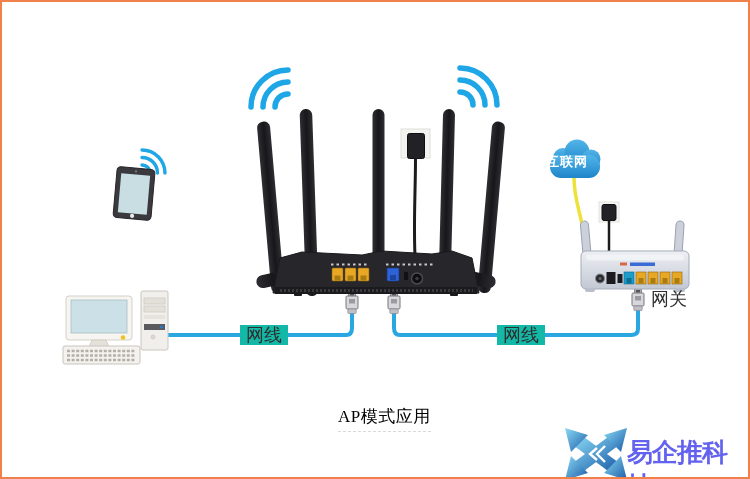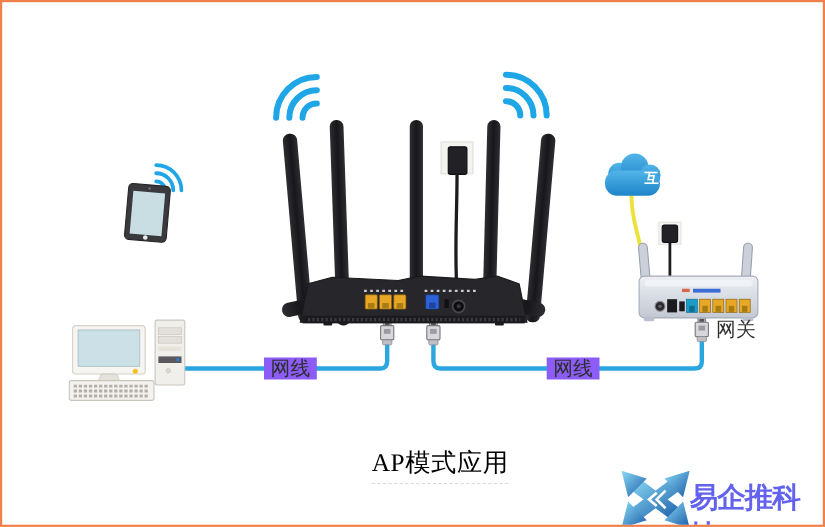--- a/index.html
+++ b/index.html
@@ -6,29 +6,29 @@
   .stage{
     position:relative; width:750px; height:479px; box-sizing:border-box;
     background:#fff; border:2px solid #F0814B; overflow:hidden;
     font-family:"Liberation Sans", sans-serif;
   }
   .stage svg.diagram{position:absolute;left:0;top:0;}
   .lbl{
     position:absolute; font-size:18px; color:#2e2e2e; line-height:18px;
     font-family:"Liberation Sans", sans-serif; white-space:nowrap; z-index:5;
   }
-  .lbl.on-line{background:#8b5cf6; padding:1px 6px;}
+  .lbl.on-line{background:#14b8a6; padding:1px 6px;}
   .cloud-text{
-    position:absolute; left:578px; top:151px; width:54px; text-align:center;
+    position:absolute; left:544px; top:151px; width:54px; text-align:left;
     color:#fff; font-size:13px; font-weight:bold; letter-spacing:1px; z-index:5;
     font-family:"Liberation Sans", sans-serif;
   }
   .page-title{
     position:absolute; left:336px; top:403px; z-index:5;
-    font-family:"Liberation Serif", serif; font-size:23px; color:#000;
+    font-family:"Liberation Serif", serif; font-size:17px; color:#000;
     letter-spacing:0.5px; padding-bottom:3px;
     border-bottom:1px dashed #d9d9d9;
   }
   .watermark{position:absolute; left:562px; top:426px; width:186px; height:52px; z-index:5;}
   .watermark .wm-icon{position:absolute; left:0; top:0;}
   .wm-text{
     position:absolute; left:63px; top:8px; font-size:26px; font-weight:bold;
     letter-spacing:-1px; line-height:1.3;
     font-family:"Liberation Sans", sans-serif;
   }

